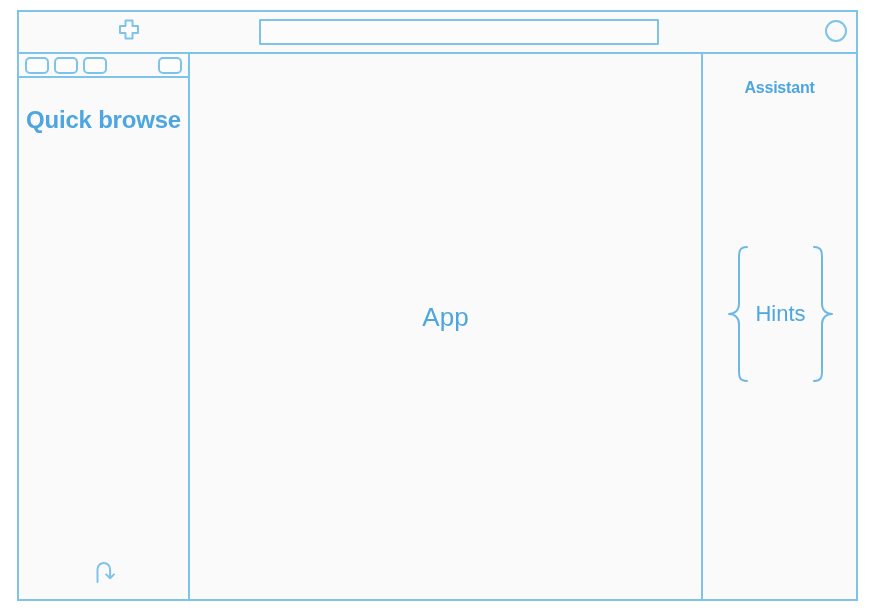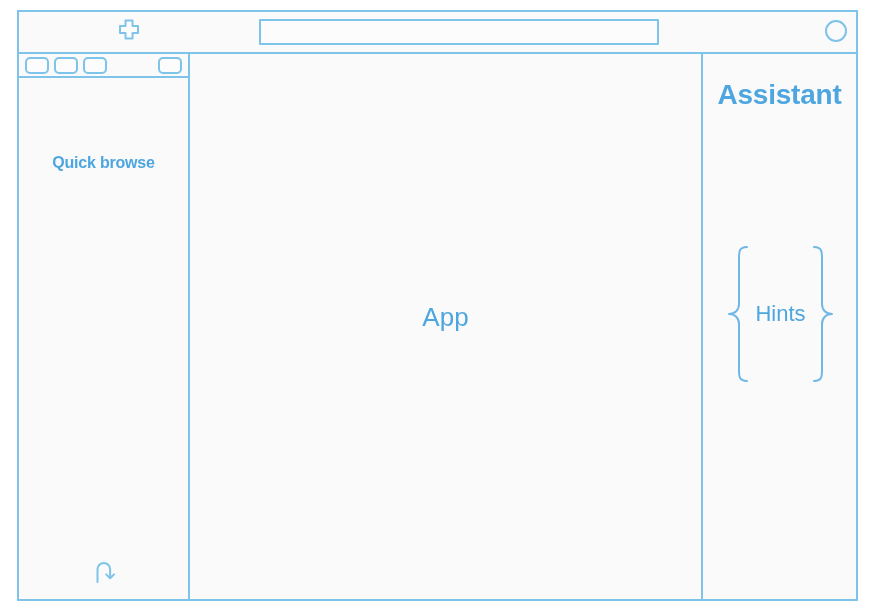--- a/index.html
+++ b/index.html
@@ -123,26 +123,25 @@
     flex: 1 1 auto;
     position: relative;
     min-height: 0;
   }
   #quick-browse-title {
     position: absolute;
     left: 0;
     right: 0;
     top: 26px;
     text-align: center;
-    font-size: 16px;
+    font-size: 24px;
     font-weight: bold;
     line-height: 1.32;
     color: #4da6e0;
     letter-spacing: -0.2px;
-    margin-top: 48px;
   }
   #history-button {
     position: absolute;
     left: 68px;
     bottom: 10px;
     width: 36px;
     height: 34px;
     display: flex;
     align-items: center;
     justify-content: center;
@@ -176,21 +175,21 @@
     flex: 0 0 153px;
     position: relative;
     background: #fafafa;
   }
   #assistant-title {
     position: absolute;
     left: 0;
     right: 0;
     top: 25px;
     text-align: center;
-    font-size: 28px;
+    font-size: 16px;
     font-weight: bold;
     color: #4da6e0;
     letter-spacing: -0.2px;
   }
   #hints-block {
     position: absolute;
     left: 8px;
     right: 6px;
     top: 190px;
     height: 140px;

